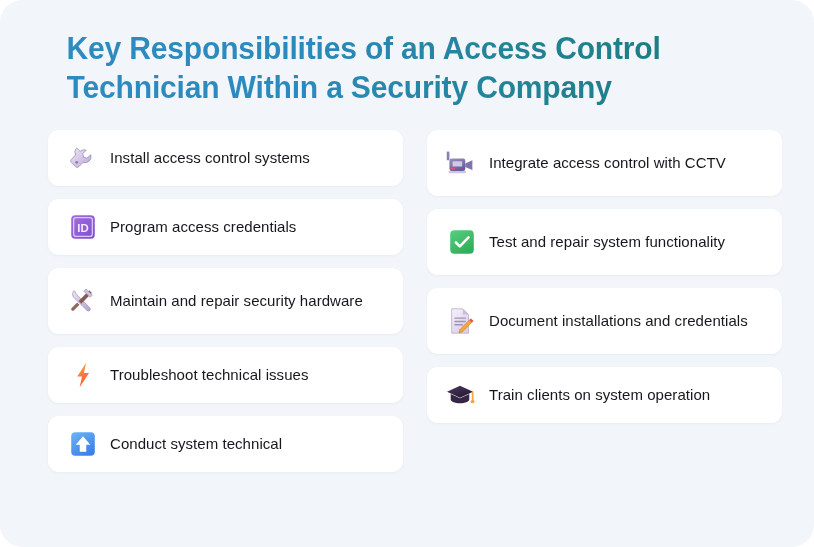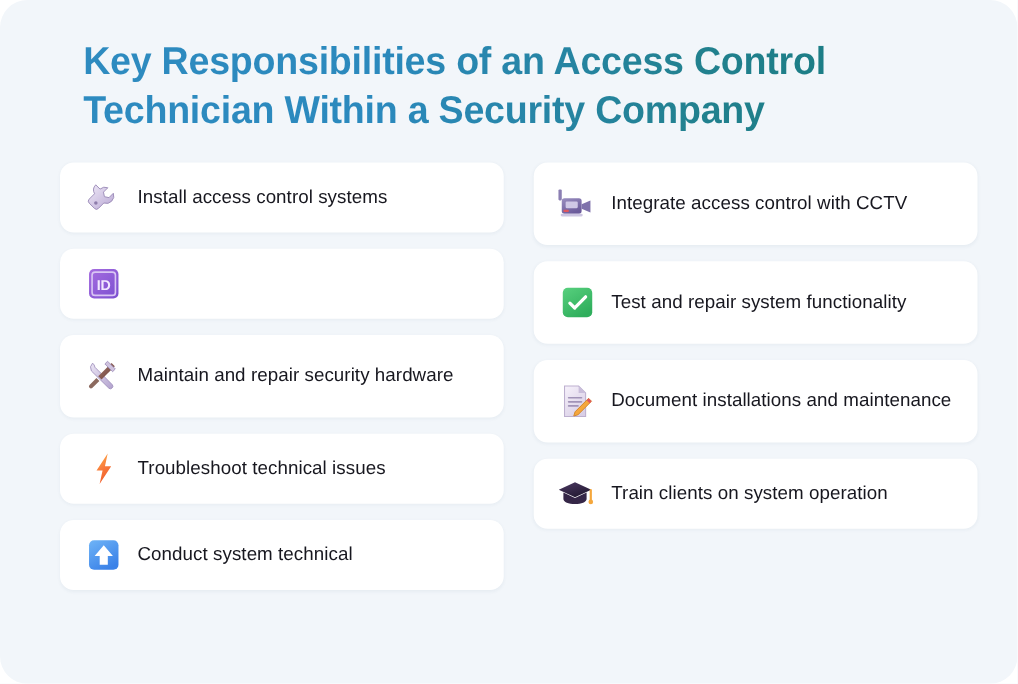--- a/index.html
+++ b/index.html
@@ -132,20 +132,21 @@
                 <linearGradient id="gid" x1="0" y1="0" x2="1" y2="1">
               <stop offset="0" stop-color="#a66de0"></stop>
                   <stop offset="1" stop-color="#7b4fd0"></stop>
             </linearGradient>
               </defs>
             <rect x="1.5" y="1.5" width="29" height="29" rx="5" fill="url(#gid)"></rect>
             <rect x="4.5" y="4.5" width="23" height="23" rx="3" fill="none" stroke="#d9c6f4" stroke-width="1.6"></rect>
             <text x="16" y="22" text-anchor="middle" font-family="Liberation Sans, sans-serif" font-size="14" font-weight="bold" fill="#f2e9ff">ID</text>
           </svg>
         </span>
+        <span class="card-label">Program access credentials</span>
       </div>
 
       <div class="card two-line">
         <span class="card-icon">
           <svg width="30" height="30" viewBox="0 0 32 32">
             <defs>
               <linearGradient id="gh1" x1="0" y1="0" x2="1" y2="1">
                 <stop offset="0" stop-color="#ece6f5"></stop>
                   <stop offset="1" stop-color="#b2a2ce"></stop>
               </linearGradient>
@@ -249,21 +250,21 @@
             <path d="M16 3v6h6" fill="#c9bedb"></path>
             <g stroke="#a193b8" stroke-width="1.4" stroke-linecap="round">
               <path d="M7.5 13h11"></path>
                 <path d="M7.5 16.5h11"></path>
                 <path d="M7.5 20h8"></path>
             </g>
             <path d="M24.5 13.5 27 16 15.5 27.5l-3.6 1.1 1.1-3.6z" fill="#f5a73c" stroke="#d1842a" stroke-width="0.8"></path>
             <path d="M24.5 13.5 27 16l-1.6 1.6-2.5-2.5z" fill="#e0565e"></path>
           </svg>
         </span>
-        <span class="card-label">Document installations and maintenance</span>
+        <span class="card-label">Document installations and credentials</span>
       </div>
 
       <div class="card">
         <span class="card-icon">
           <svg width="30" height="26" viewBox="0 0 32 28">
             <defs>
                 <linearGradient id="gg" x1="0" y1="0" x2="0.6" y2="1">
               <stop offset="0" stop-color="#4c3a63"></stop>
                   <stop offset="1" stop-color="#241a33"></stop>
             </linearGradient>

